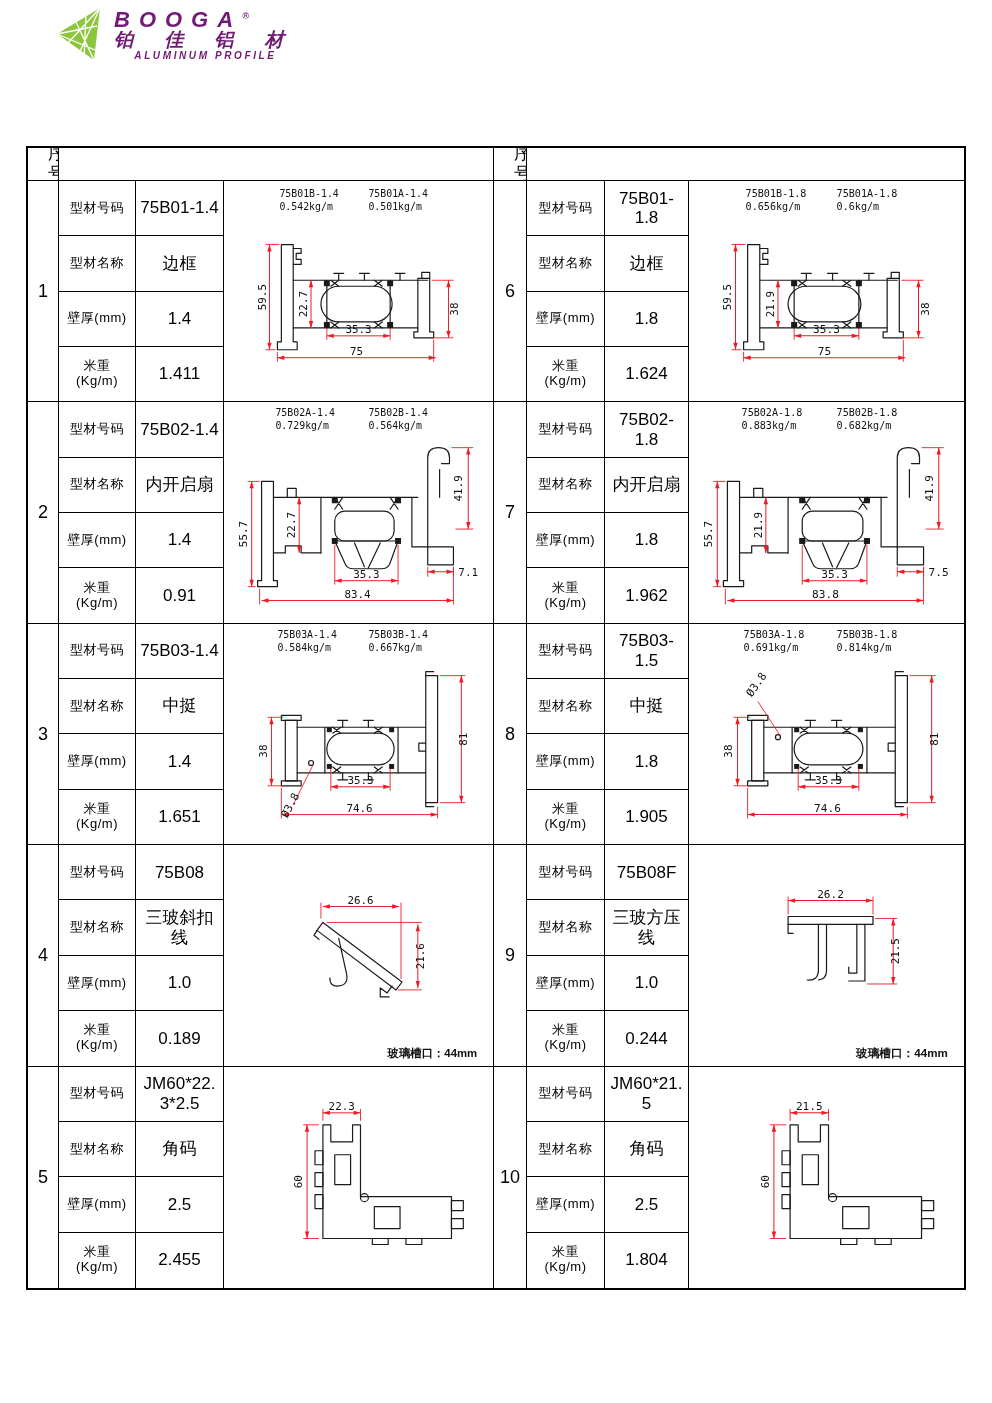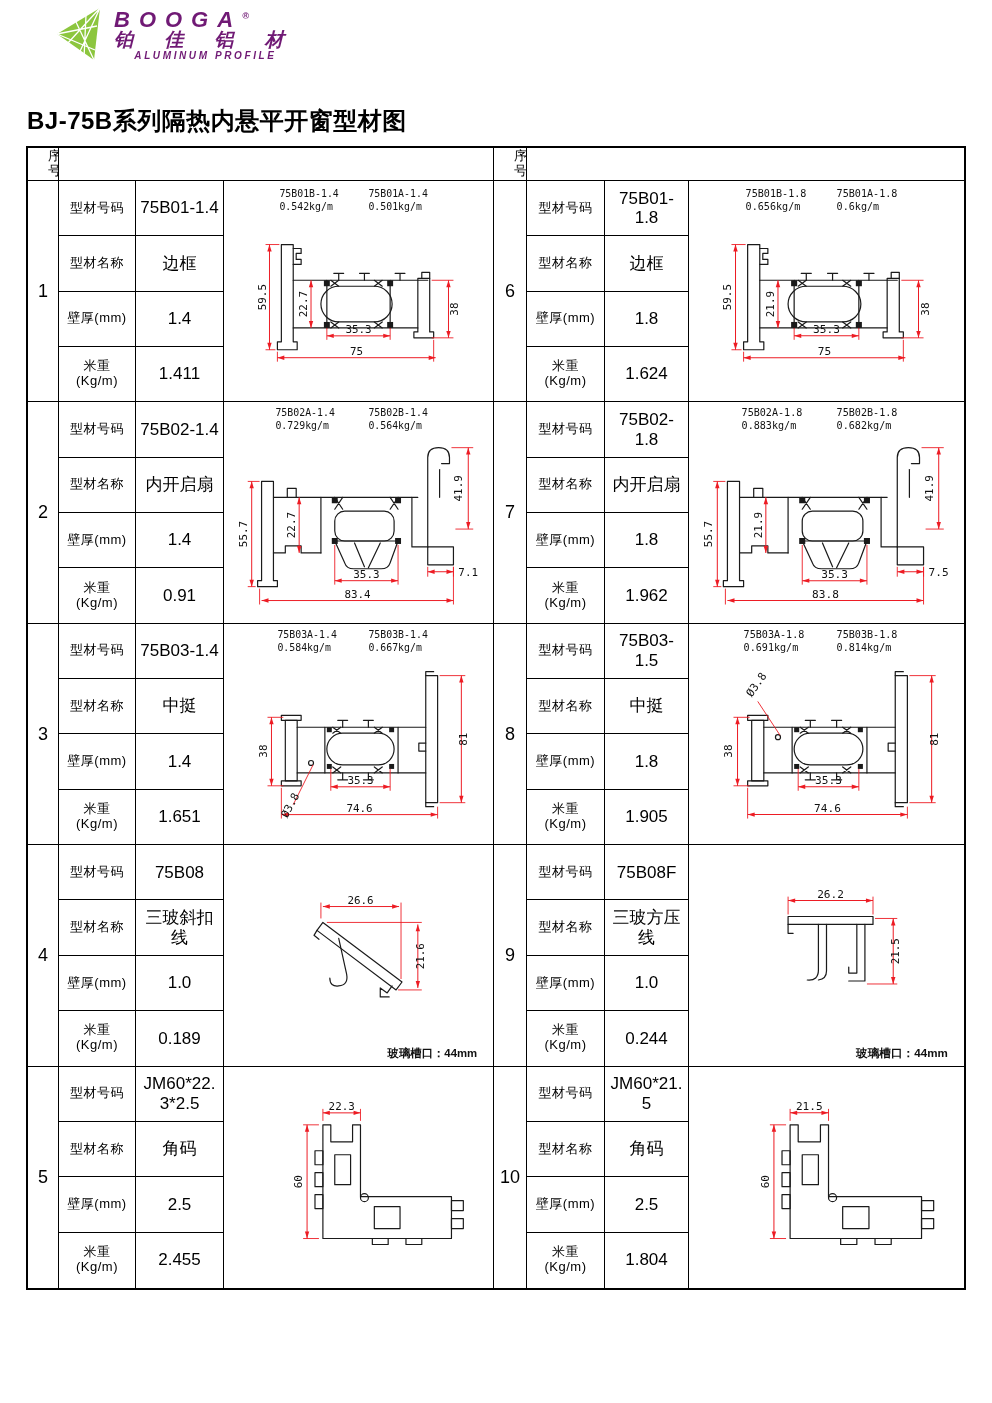--- a/index.html
+++ b/index.html
@@ -22,21 +22,21 @@
   
   .proftable{position:absolute;left:26px;top:146px;border:2px solid #000;background:#fff;
     display:grid;
     grid-template-columns:31px 77px 88px 270px 33px 78px 84px 275px;
     grid-template-rows:33px repeat(20,55.35px);}
   .cell{border-right:1px solid #000;border-bottom:1px solid #000;display:flex;
         align-items:center;justify-content:center;text-align:center;box-sizing:border-box;
         font-size:17px;line-height:1.15;overflow:hidden;}
   .cell.ncr{border-right:none;}
   .cell.ncb{border-bottom:none;}
-  .hdr{justify-content:flex-start;padding-left:20px;font-size:13px;}
+  .hdr{justify-content:flex-start;padding-left:20px;font-size:17px;}
   .lbl{font-size:13px;letter-spacing:.5px;padding:0 1px;}
   .val{font-size:17px;overflow-wrap:anywhere;padding:0 3px;}
   .num{font-size:18px;}
   .drawcell{position:relative;padding:0;display:block;}
   .draw{position:absolute;inset:0;width:100%;height:100%;}
 
   
   .prof path,.prof rect,.prof circle{fill:none;stroke:#1a1a1a;stroke-width:1.2;stroke-linejoin:round;stroke-linecap:round;}
   .prof .fl{fill:#1a1a1a;stroke:none;}
   line.dim{stroke:#ED1C24;stroke-width:1;}
@@ -57,21 +57,20 @@
         <path d="M46,2 L22,54 M46,2 L13,38 M3,28 L43,20 M3,28 L41,44 M22,16 L40,54 M32,9 L30,52"></path>
       </g>
     </svg>
     <div class="logo-text">
       <div class="logo-brand green"><span>BOOGA</span><span class="logo-reg">®</span></div>
       <div class="logo-cn green">铂 佳 铝 材</div>
       <div class="logo-en green">ALUMINUM PROFILE</div>
     </div>
   </div>
 
-  <div class="title">BJ-75B系列隔热内悬平开窗型材图</div>
 
   <div class="proftable">
 
     <div class="cell hdr" style="grid-area:1/1/2/2">序号</div>
     <div class="cell" style="grid-area:1/2/2/5"></div>
     <div class="cell hdr" style="grid-area:1/5/2/6">序号</div>
     <div class="cell ncr" style="grid-area:1/6/2/9"></div>
 
     <div class="cell num" style="grid-area:2/1/6/2">1</div>
     <div class="cell lbl" style="grid-area:2/2/3/3">型材号码</div>

